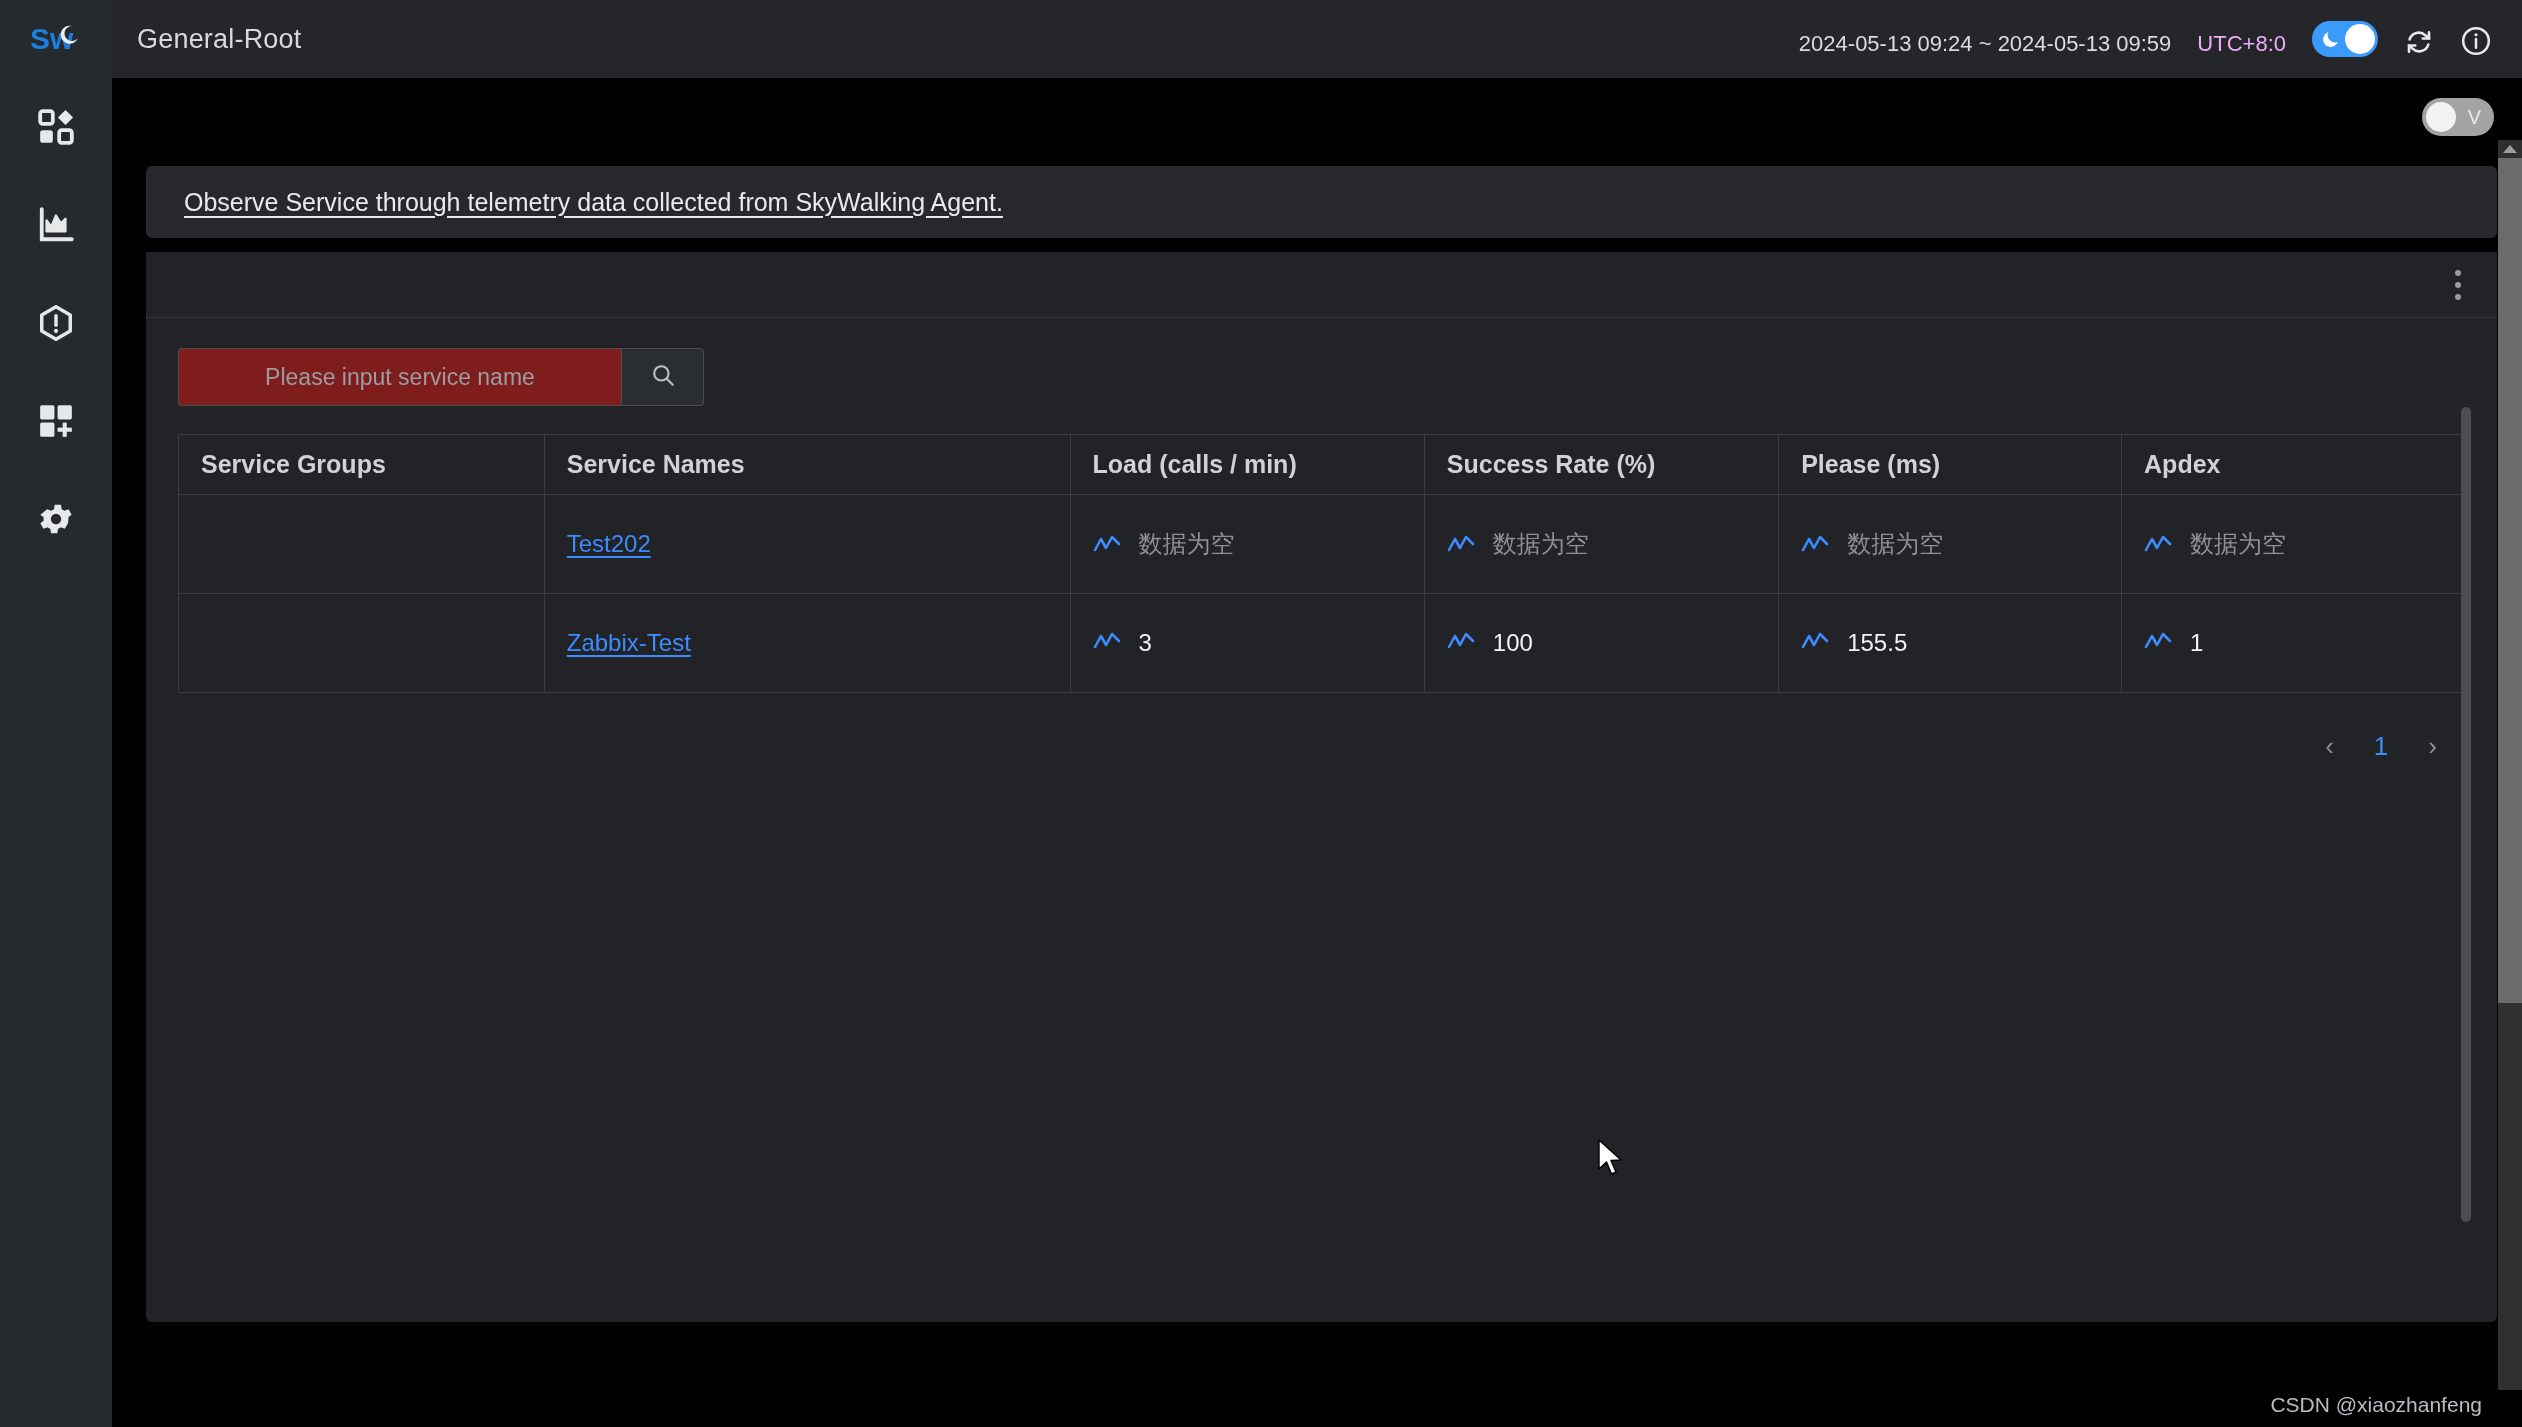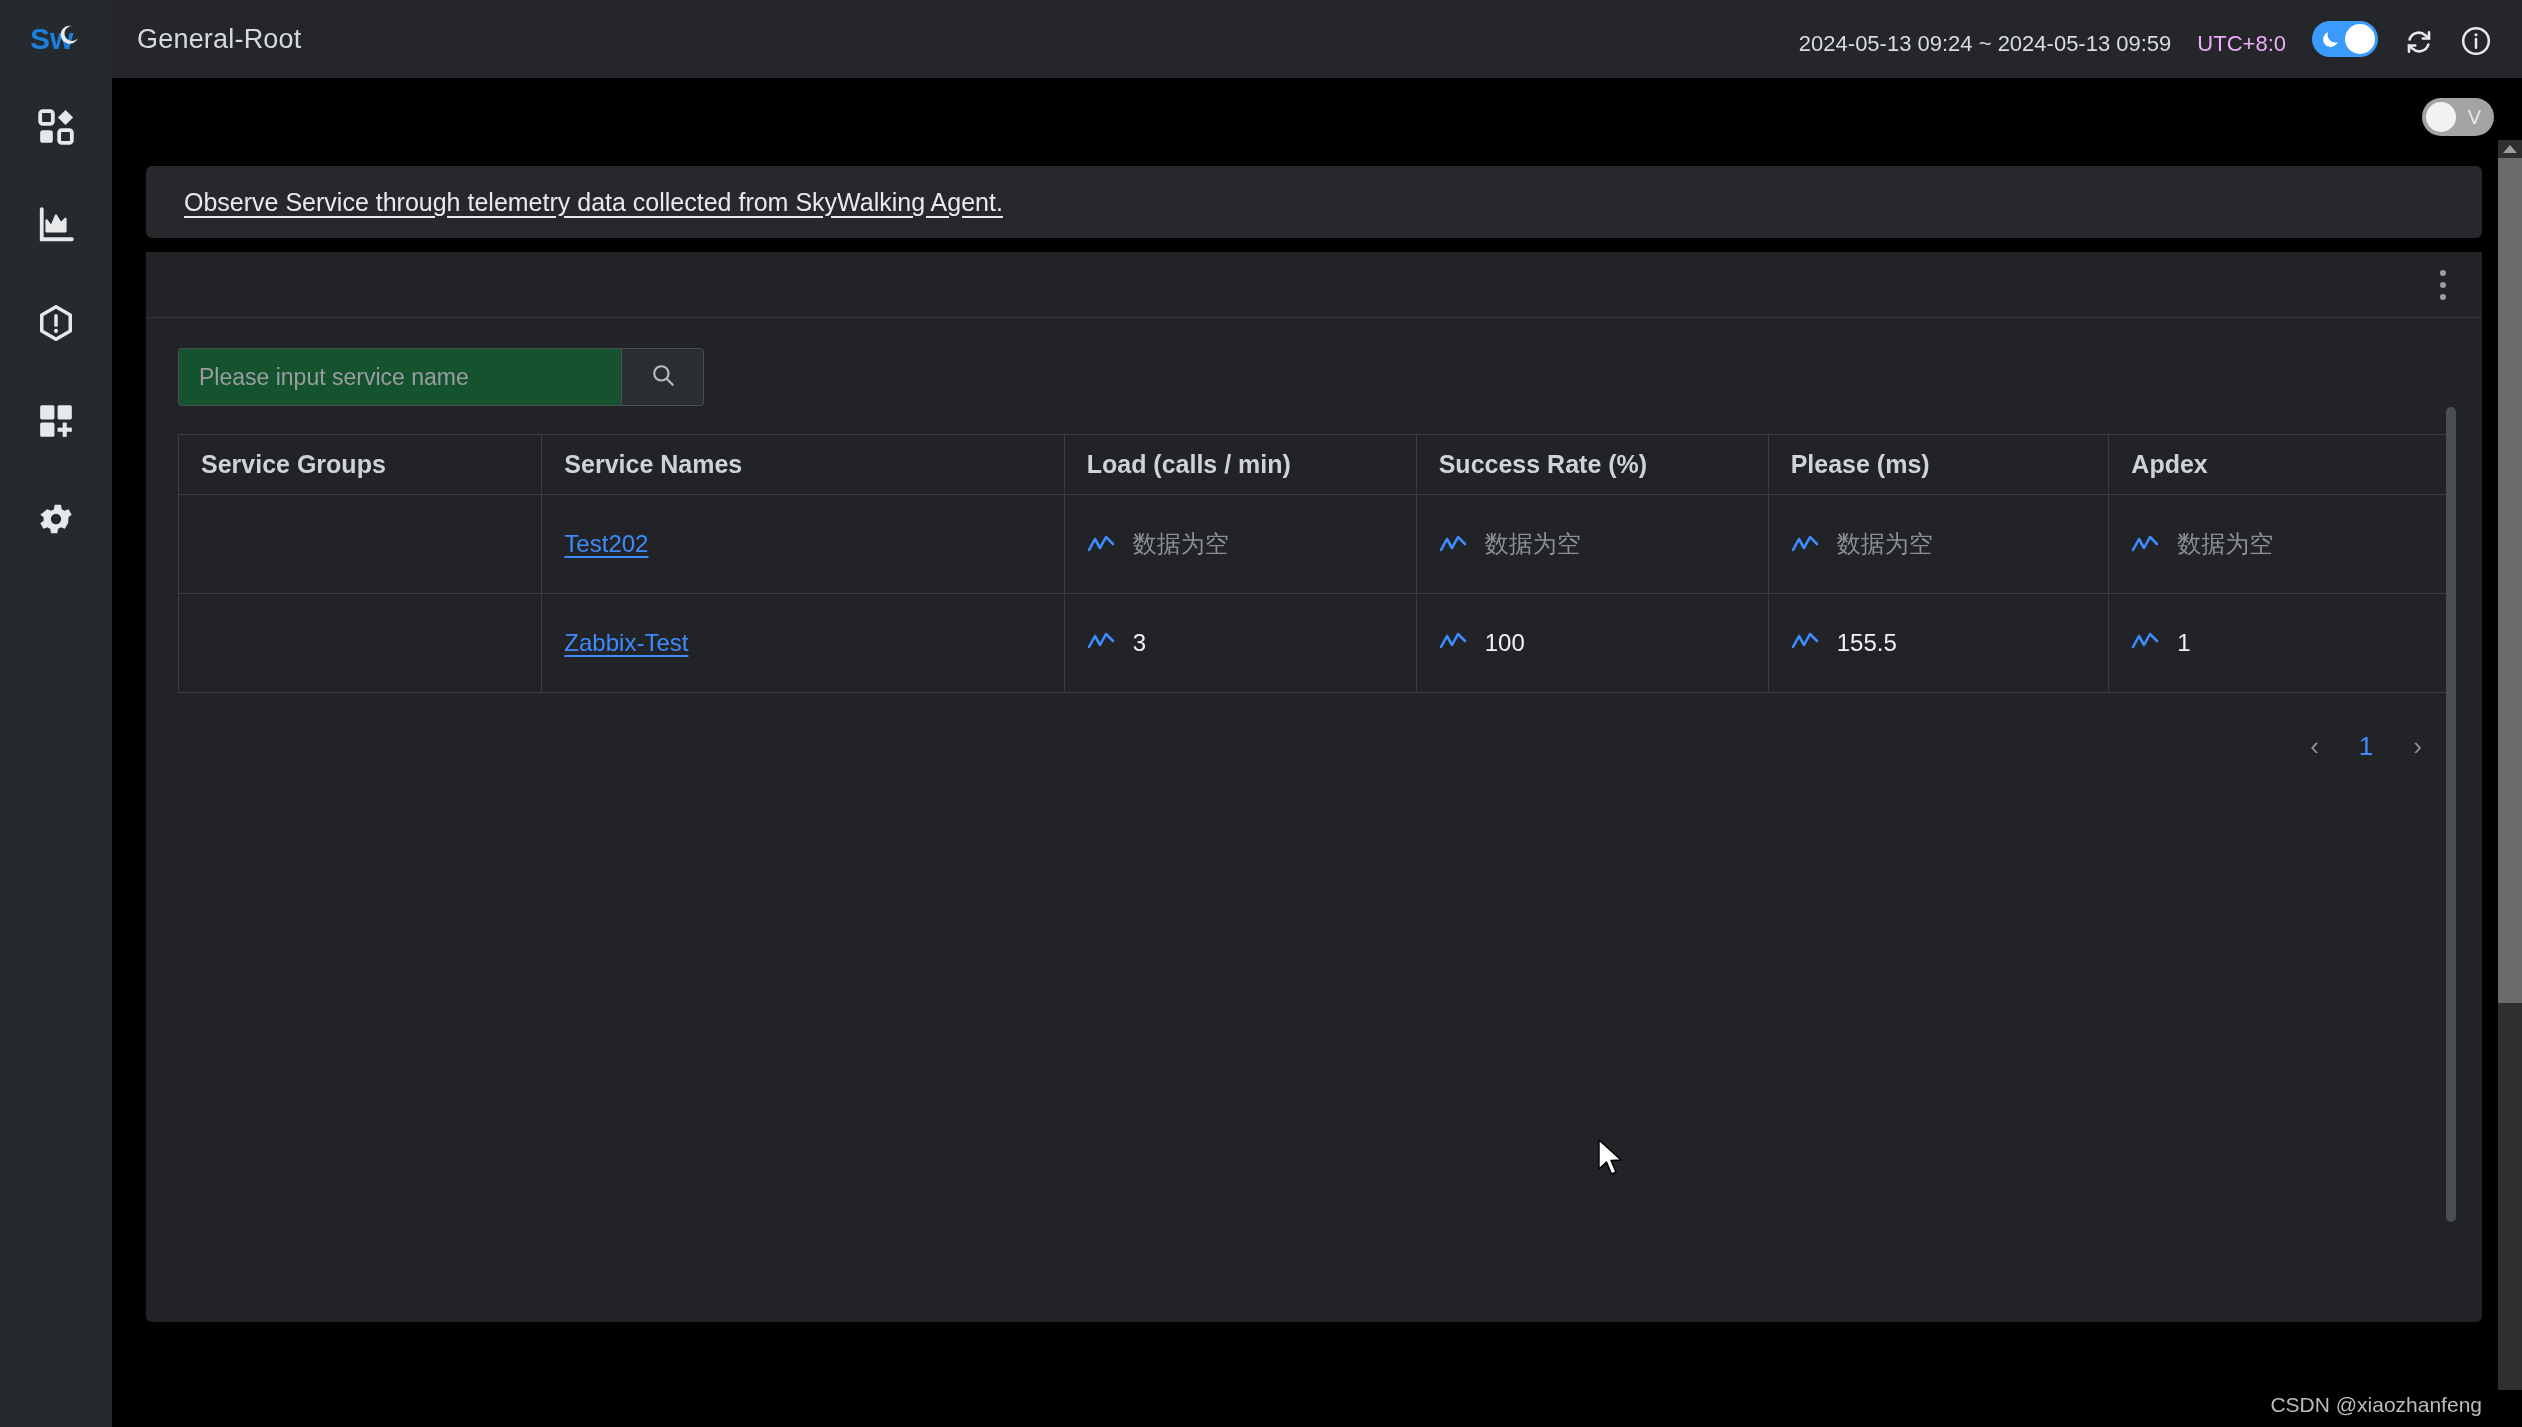--- a/index.html
+++ b/index.html
@@ -73,21 +73,21 @@
   .v-toggle .vlabel {
     position:absolute; right: 13px; top: 50%; transform: translateY(-50%);
     font-size: 20px; color: #e9e9e9;
   }
 
   
   .content {
     position: absolute; left: 112px; top: 156px;
     width: 2386px; height: 1271px;
     background: #000;
-    padding: 10px 16px 0 34px;
+    padding: 10px 1px 0 34px;
   }
 
   .banner {
     background: #26282b;
     border-radius: 6px;
     height: 72px;
     display: flex; align-items: center;
     padding-left: 38px;
     margin-bottom: 14px;
   }
@@ -122,28 +122,29 @@
     height: 66px; border-bottom: 1px solid #343639;
     display: flex; align-items: center; justify-content: flex-end;
     padding-right: 30px;
   }
   .kebab { cursor: pointer; display:flex; flex-direction:column; gap:6px; padding: 6px; }
   .kebab i { width: 6px; height: 6px; border-radius:50%; background:#9a9da1; display:block; }
 
   .search-row { padding: 30px 0 0 32px; display: flex; }
   .search-input {
     width: 443px; height: 58px;
-    background: #14532d;
+    background: #7f1d1d;
     border: 1px solid #4a4d52;
     border-right: none;
     border-radius: 4px 0 0 4px;
     color: #d6d9dd; font-size: 23px;
     padding: 0 20px;
     font-family: "Liberation Sans", sans-serif;
     outline: none;
+    text-align: center;
   }
   .search-input::placeholder { color: #9a9da2; }
   .search-btn {
     width: 83px; height: 58px;
     background: #2b2e31;
     border: 1px solid #4a4d52;
     border-radius: 0 4px 4px 0;
     display: flex; align-items: center; justify-content: center;
     cursor: pointer;
   }

